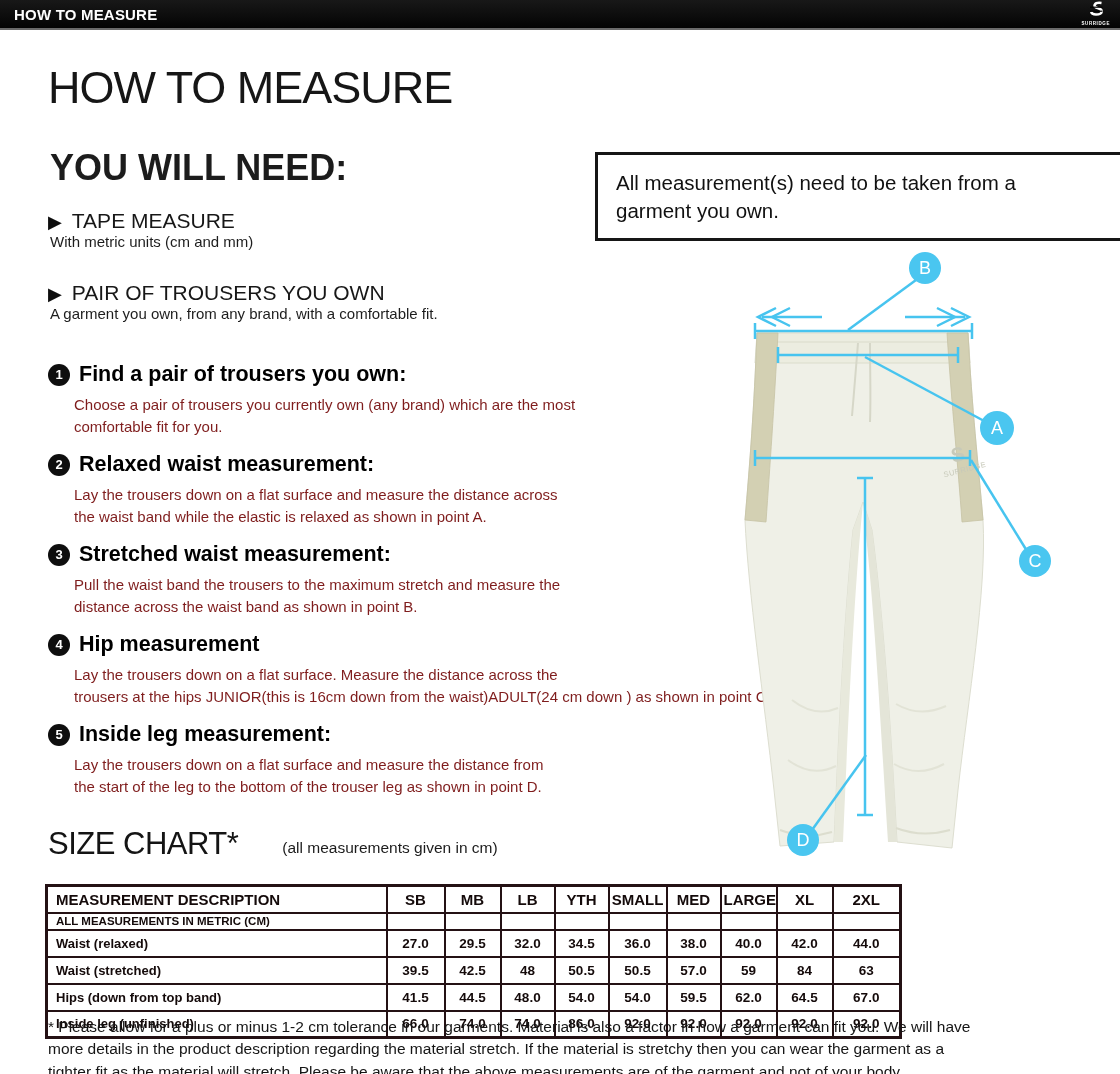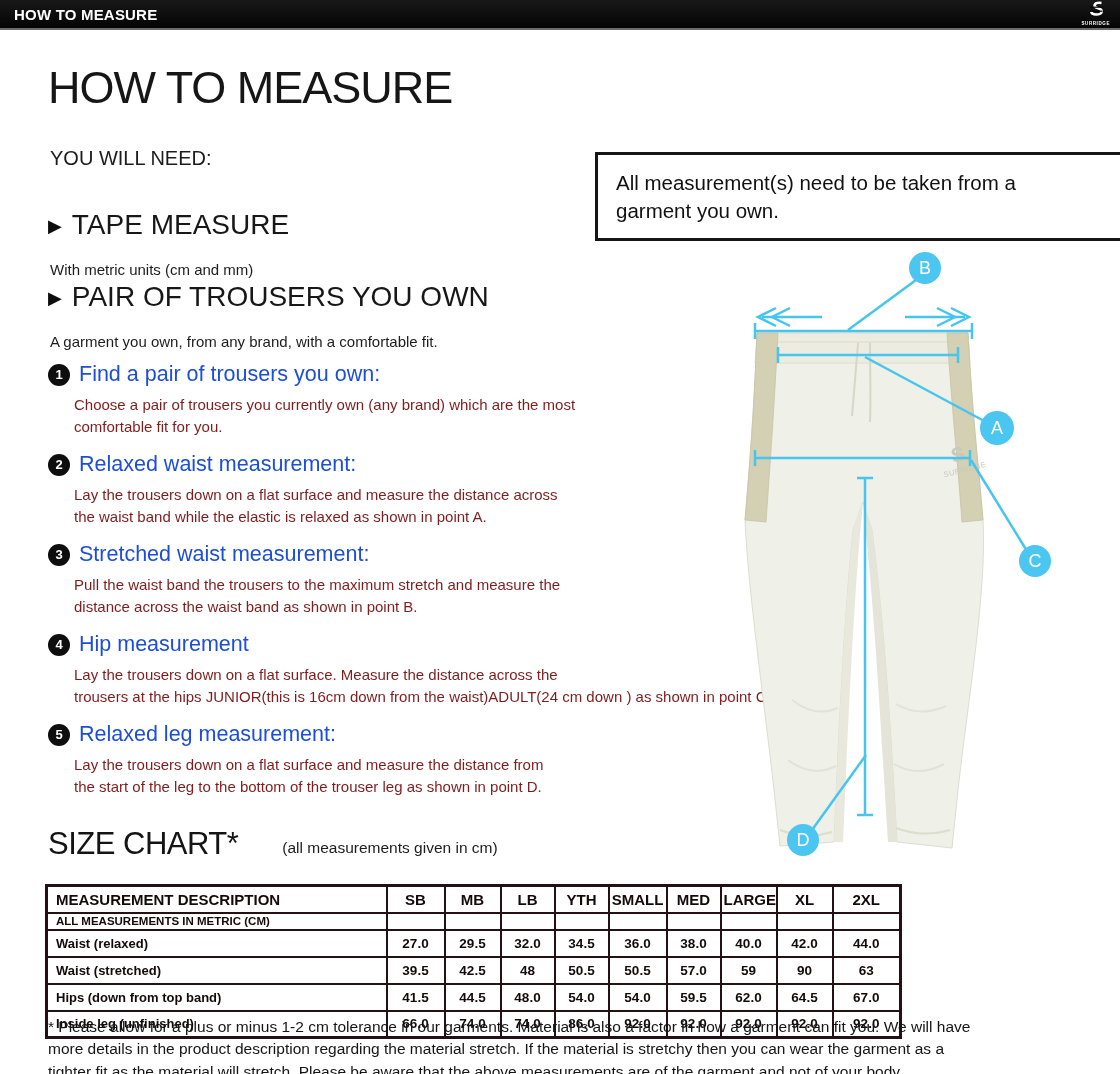--- a/index.html
+++ b/index.html
@@ -29,48 +29,48 @@
   .brand svg { display: block; }
   .brand-name { color: #ffffff; font-size: 4.5px; font-weight: bold; letter-spacing: 0.6px; margin-top: 1px; }
 
   
   .page-title {
     position: absolute; left: 48px; top: 62px;
     font-size: 45px; font-weight: 400; letter-spacing: -1px; color: #161616;
   }
   .need-heading {
     position: absolute; left: 50px; top: 147px;
-    font-size: 20px; font-weight: 400; color: #1c1c1c;
+    font-size: 36px; font-weight: 700; color: #1c1c1c;
   }
 
   
   .need-item { position: absolute; left: 48px; }
   .need-item-0 { top: 209px; }
   .need-item-1 { top: 281px; }
   .need-row { display: flex; align-items: center; gap: 10px; }
   .tri-icon { font-size: 18px; color: #0d0d0d; line-height: 1; transform: translateY(1px); }
-  .need-title { font-size: 28px; font-weight: 400; color: #171717; }
-  .need-sub { font-size: 15px; color: #1d1d1d; margin-top: 20px; margin-left: 2px; }
+  .need-title { font-size: 21px; font-weight: 400; color: #171717; }
+  .need-sub { font-size: 15px; color: #1d1d1d; margin-top: 0; margin-left: 2px; }
 
   
   .step { position: absolute; left: 48px; }
   .step-0 { top: 362px; }
   .step-1 { top: 452px; }
   .step-2 { top: 542px; }
   .step-3 { top: 632px; }
   .step-4 { top: 722px; }
   .step-head { display: flex; align-items: center; gap: 9px; }
   .step-badge {
     width: 22px; height: 22px; border-radius: 50%;
     background: #0e0e0e; color: #ffffff;
     font-size: 13px; font-weight: bold;
     display: inline-flex; align-items: center; justify-content: center;
     flex: 0 0 auto;
   }
-  .step-title { font-size: 21.5px; font-weight: 400; color: #1d4ed8; }
+  .step-title { font-size: 21.5px; font-weight: 700; color: #000000; }
   .step-body {
     margin-top: 7px; font-size: 15px; line-height: 1.45; color: #7f1d1d;
     white-space: pre-line;
     margin-left: 26px;
   }
 
   
   .note-box {
     position: absolute; left: 595px; top: 152px; width: 544px;
     border: 3px solid #161616; background: #ffffff;
@@ -184,21 +184,21 @@
       <span class="step-badge">4</span>
       <span class="step-title">Hip measurement</span>
     </div>
     <div class="step-body">Lay the trousers down on a flat surface. Measure the distance across the
 trousers at the hips JUNIOR(this is 16cm down from the waist)ADULT(24 cm down ) as shown in point C.</div>
   </div>
 
   <div class="step step-4">
     <div class="step-head">
       <span class="step-badge">5</span>
-      <span class="step-title">Relaxed leg measurement:</span>
+      <span class="step-title">Inside leg measurement:</span>
     </div>
     <div class="step-body">Lay the trousers down on a flat surface and measure the distance from
 the start of the leg to the bottom of the trouser leg as shown in point D.</div>
   </div>
 
   <div class="diagram">
     <svg width="420" height="670" viewBox="0 0 420 670">
 
       <path d="M57,103 L268,103
                C272,180 278,230 283,290
@@ -339,21 +339,21 @@
     </tr>
     <tr class="row-data">
       <td class="c-desc">Waist (stretched)</td>
       <td>39.5</td>
       <td>42.5</td>
       <td>48</td>
       <td>50.5</td>
       <td>50.5</td>
       <td>57.0</td>
       <td>59</td>
-      <td>90</td>
+      <td>84</td>
       <td>63</td>
     </tr>
     <tr class="row-data">
       <td class="c-desc">Hips (down from top band)</td>
       <td>41.5</td>
       <td>44.5</td>
       <td>48.0</td>
       <td>54.0</td>
       <td>54.0</td>
       <td>59.5</td>

